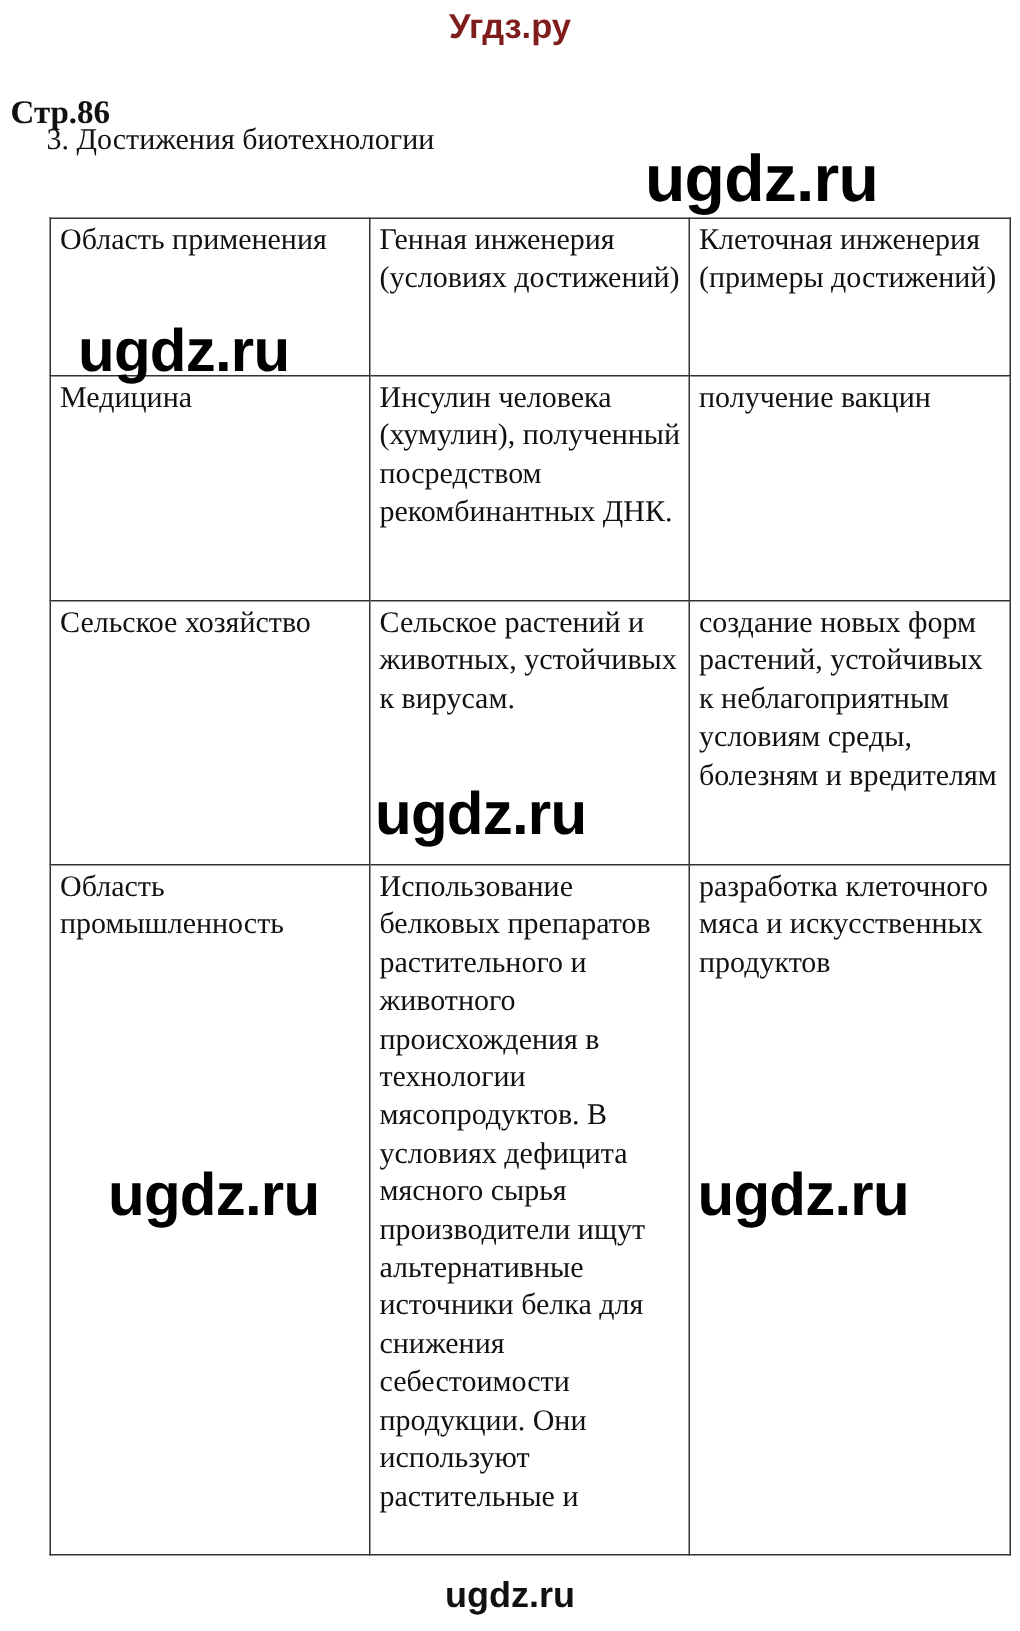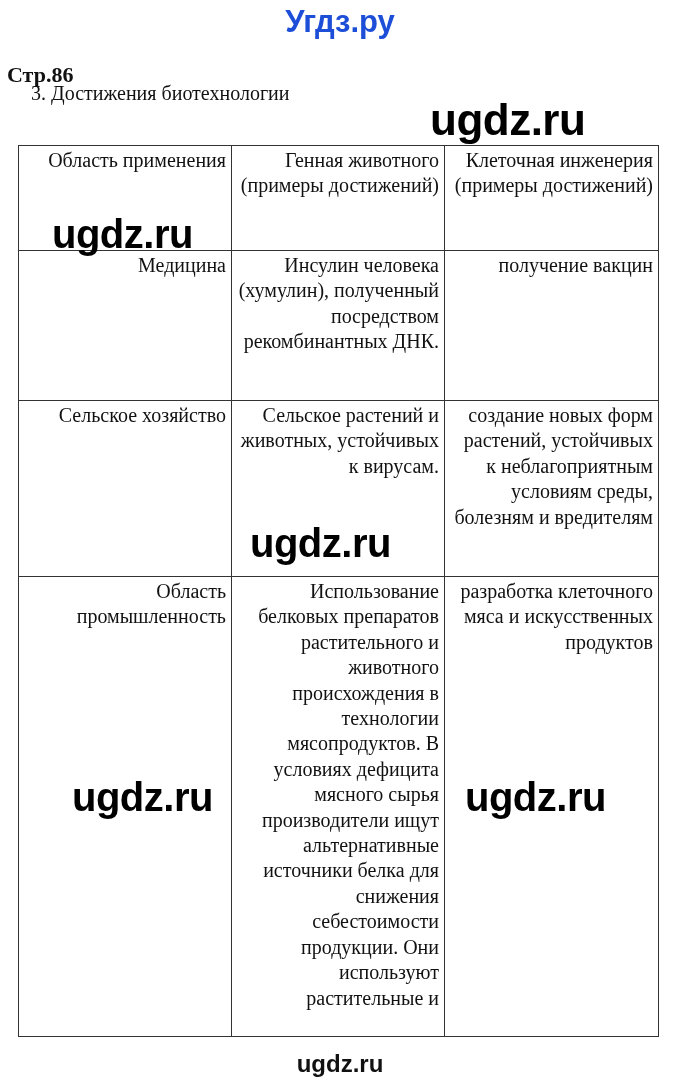--- a/index.html
+++ b/index.html
@@ -1,22 +1,22 @@
 <!DOCTYPE html>
 <html><head>
 <meta charset="utf-8">
 <style>
   html, body { margin:0; padding:0; }
   body { width:680px; height:1087px; background:#ffffff; position:relative; overflow:hidden;
          font-family:"Liberation Serif", serif; color:#111; }
   .site-title { position:absolute; top:4px; left:0; width:680px; text-align:center;
-                font-family:"Liberation Sans", sans-serif; font-weight:bold; font-size:31px; color:#1d4ed8; }
+                font-family:"Liberation Sans", sans-serif; font-weight:bold; font-size:23px; color:#7f1d1d; }
   .page-num { position:absolute; top:44px; left:7px; font-weight:bold; font-size:22px;margin-top:18px; }
   .task-title { position:absolute; top:82px; left:31px; font-size:20px; }
-  table { position:absolute; top:145px; left:18px; width:640px; border-collapse:collapse; table-layout:fixed;text-align:right; }
+  table { position:absolute; top:145px; left:33px; width:640px; border-collapse:collapse; table-layout:fixed; }
   td { border:1.3px solid #333; vertical-align:top; font-size:20px; line-height:25.4px;
        padding:2px 5px 0 6px; }
   col.c1 { width:213px; } col.c2 { width:213px; } col.c3 { width:214px; }
   tr.r0 { height:105px; } tr.r1 { height:150px;margin-left:36px; } tr.r2 { height:176px; } tr.r3 { height:460px; }
   td p { margin:0; white-space:pre-line; }
   .wm { position:absolute; font-family:"Liberation Sans", sans-serif; font-weight:bold;
         font-size:40px; color:#000; background:#fff; line-height:40px; padding:0 2px; letter-spacing:-0.5px; }
   .wm-footer { position:absolute; top:1050px; left:0; width:680px; text-align:center;
                font-family:"Liberation Sans", sans-serif; font-weight:bold; font-size:24px; }
 </style>
@@ -32,21 +32,21 @@
       <col class="c1">
       <col class="c2">
       <col class="c3">
     </colgroup>
   <tbody>
       <tr class="r0">
     <td>
           <p>Область применения</p>
         </td>
     <td>
-          <p>Генная животного (примеры достижений)</p>
+          <p>Генная инженерия (условиях достижений)</p>
         </td>
     <td>
           <p>Клеточная инженерия (примеры достижений)</p>
         </td>
   </tr>
   <tr class="r1">
     <td>
           <p>Медицина</p>
         </td>
     <td>

